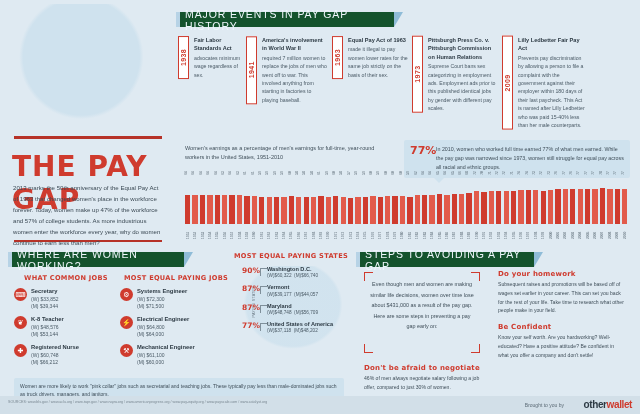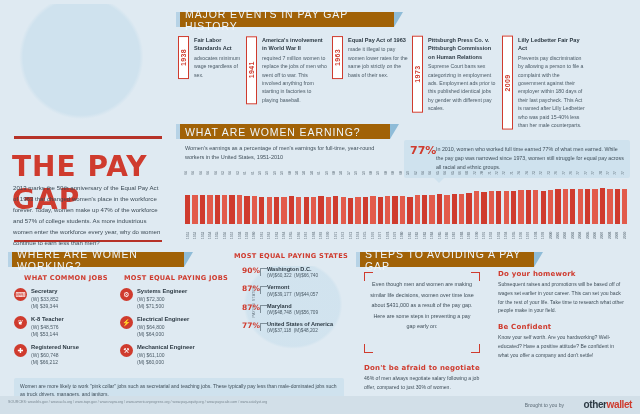--- a/index.html
+++ b/index.html
@@ -8,21 +8,21 @@
     width: 640px; height: 414px;
     font-family: "Liberation Sans", sans-serif;
     background: #dfeaf2;
     overflow: hidden;
   }
   #page { position: relative; width: 640px; height: 414px; background: #dfeaf2; }
 
   
   .ribbon {
     position: absolute; height: 15px;
-    background: #a16207; color: #eef6fb;
+    background: #14532d; color: #eef6fb;
     font-size: 10.5px; letter-spacing: .9px;
     display: flex; align-items: center;
     padding-left: 9px;
     font-weight: normal;
   }
   .ribbon::after {
     content: ""; position: absolute; right: -9px; top: 0;
     border-top: 15px solid #8fbcd8;
     border-right: 9px solid transparent;
   }
@@ -267,24 +267,20 @@
     <div class="tl-col" style="left:326px;width:84px;">
       <div class="tl-year">2009</div>
       <div class="tl-text">
         <div class="tl-title">Lilly Ledbetter Fair Pay Act</div>
         <div class="tl-desc">Prevents pay discrimination by allowing a person to file a complaint with the government against their employer within 180 days of their last paycheck. This Act is named after Lilly Ledbetter who was paid 15-40% less than her male counterparts.</div>
       </div>
     </div>
   </div>
 
   <div id="earning">
-    <div class="ribbon" style="left:0;top:0;width:214px;">
-      <span class="ribbon-notch"></span>
-      <span>WHAT ARE WOMEN EARNING?</span>
-    </div>
     <div id="earn-sub">Women's earnings as a percentage of men's earnings for full-time, year-round workers in the United States, 1951-2010</div>
 
     <div id="callout">
       <div id="callout-pct">77%</div>
       <div id="callout-txt">In 2010, women who worked full time earned 77% of what men earned. While the pay gap was narrowed since 1973, women still struggle for equal pay across all racial and ethnic groups.</div>
     </div>
 
     <div id="chart">
       <div id="bars">
           <div class="barwrap">

